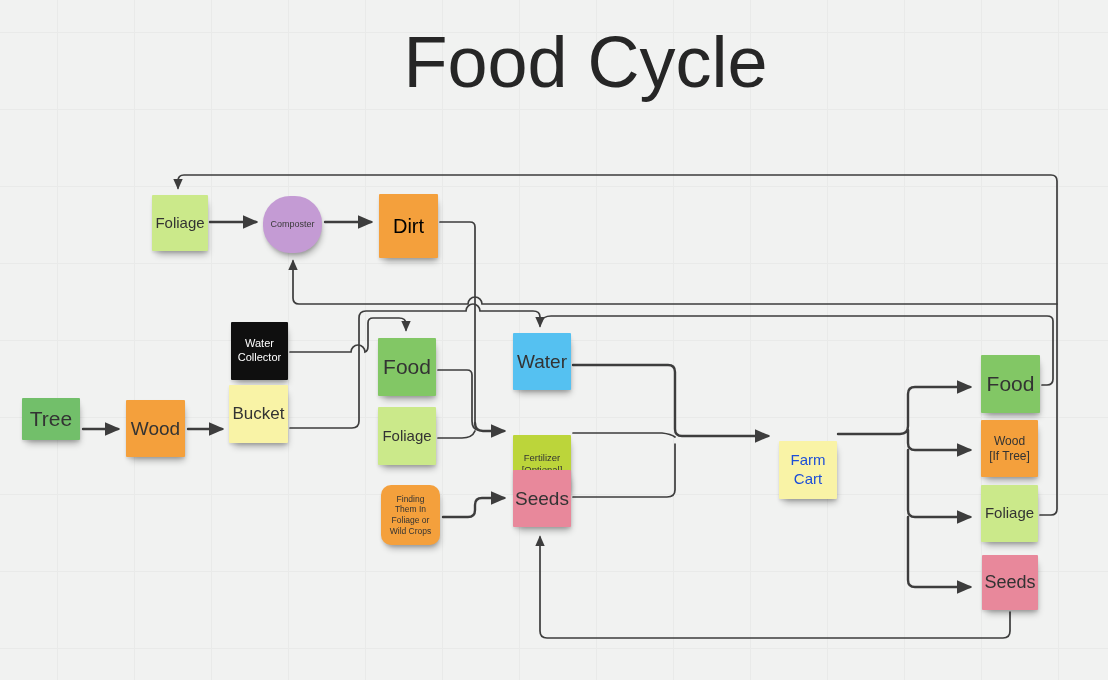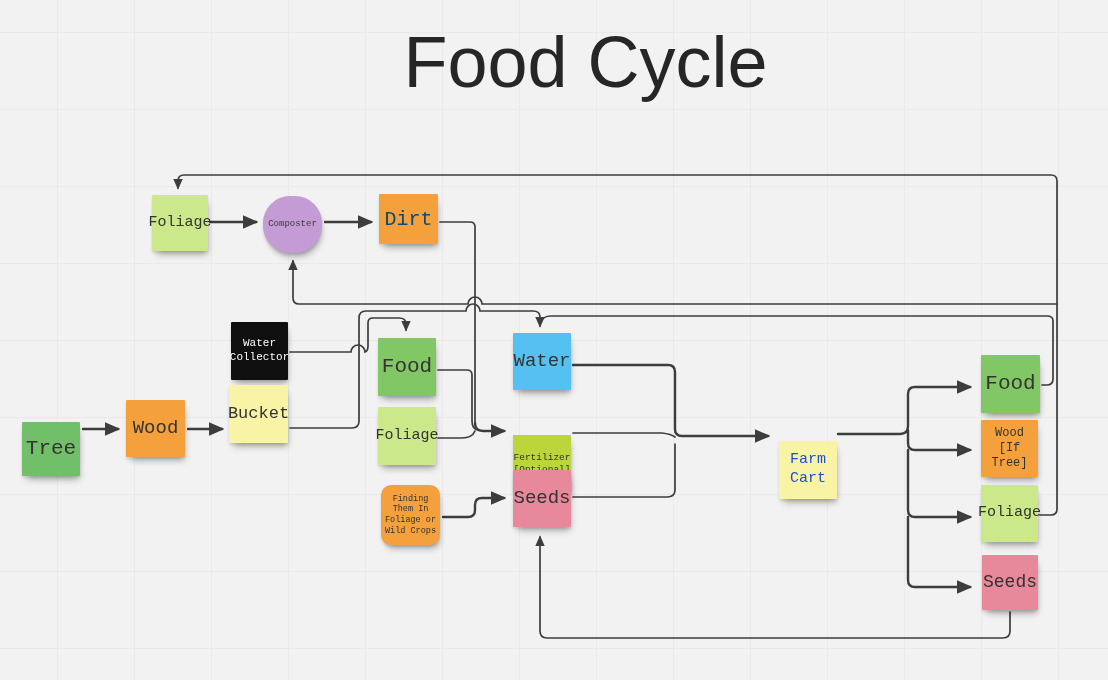--- a/index.html
+++ b/index.html
@@ -25,21 +25,20 @@
   }
   #edges{position:absolute;left:0;top:0;width:1108px;height:680px;}
   .edge{fill:none;stroke:#3d3d3d;stroke-width:1.7;stroke-linecap:round;}
   .edge.thick{stroke-width:2.4;}
   .sticky{
     position:absolute;
     display:flex;align-items:center;justify-content:center;
     text-align:center;white-space:pre-line;line-height:1.25;
     border-radius:1px;
     box-shadow:2px 6px 7px -3px rgba(0,0,0,0.33), 0 2px 3px rgba(0,0,0,0.10);
-    font-family:Liberation Mono, monospace;
   }
 </style>
 </head>
 <body>
 
 <div class="canvas">
   <svg id="edges" xmlns="http://www.w3.org/2000/svg">
     <defs>
       <marker id="arrowhead" viewBox="0 0 10 10" refX="8.5" refY="5" markerWidth="6.5" markerHeight="6.5" orient="auto-start-reverse">
         <path d="M 0 0.6 L 10 5 L 0 9.4 z" fill="#3d3d3d"></path>
@@ -65,24 +64,24 @@
       <path d="M 838,434 L 900,434 Q 908,434 908,426 L 908,394 Q 908,387 915,387 L 970,387" class="edge thick" marker-end="url(#arrowhead)"></path>
       <path d="M 908,430 L 908,443 Q 908,450 915,450 L 970,450" class="edge thick" marker-end="url(#arrowhead)"></path>
       <path d="M 908,450 L 908,510 Q 908,517 915,517 L 970,517" class="edge thick" marker-end="url(#arrowhead)"></path>
       <path d="M 908,517 L 908,580 Q 908,587 915,587 L 970,587" class="edge thick" marker-end="url(#arrowhead)"></path>
       <path d="M 1010,612 L 1010,631 Q 1010,638 1003,638 L 547,638 Q 540,638 540,631 L 540,537" class="edge" marker-end="url(#arrowhead)"></path>
     </svg>
   <div class="title">Food Cycle</div>
   <div id="nodes">
       <div class="sticky" style="left: 152px; top: 195px; width: 56px; height: 56px; background: rgb(203, 233, 138); color: rgb(51, 51, 51); font-size: 15px;">Foliage</div>
       <div class="sticky" style="left: 263px; top: 196px; width: 59px; height: 57px; background: rgb(196, 155, 212); color: rgb(58, 58, 58); font-size: 9px; border-radius: 27px;">Composter</div>
-      <div class="sticky" style="left: 379px; top: 194px; width: 59px; height: 50px; background: rgb(244, 160, 60); color: #0c4a6e; font-size: 20px;">Dirt</div>
+      <div class="sticky" style="left: 379px; top: 194px; width: 59px; height: 64px; background: rgb(244, 160, 60); color: #000000; font-size: 20px;">Dirt</div>
       <div class="sticky" style="left: 231px; top: 322px; width: 57px; height: 58px; background: rgb(15, 15, 15); color: rgb(255, 255, 255); font-size: 11px;">Water
 Collector</div>
-      <div class="sticky" style="left: 22px; top: 422px; width: 58px; height: 54px; background: rgb(114, 191, 106); color: rgb(51, 51, 51); font-size: 21px;">Tree</div>
+      <div class="sticky" style="left: 22px; top: 398px; width: 58px; height: 42px; background: rgb(114, 191, 106); color: rgb(51, 51, 51); font-size: 21px;">Tree</div>
       <div class="sticky" style="left: 126px; top: 400px; width: 59px; height: 57px; background: rgb(244, 160, 60); color: rgb(51, 51, 51); font-size: 19px;">Wood</div>
       <div class="sticky" style="left: 229px; top: 385px; width: 59px; height: 58px; background: rgb(249, 243, 166); color: rgb(51, 51, 51); font-size: 17px;">Bucket</div>
       <div class="sticky" style="left: 378px; top: 338px; width: 58px; height: 58px; background: rgb(130, 199, 101); color: rgb(51, 51, 51); font-size: 21px;">Food</div>
       <div class="sticky" style="left: 378px; top: 407px; width: 58px; height: 58px; background: rgb(203, 233, 138); color: rgb(51, 51, 51); font-size: 15px;">Foliage</div>
       <div class="sticky" style="left: 381px; top: 485px; width: 59px; height: 60px; background: rgb(244, 160, 60); color: rgb(51, 51, 51); font-size: 8.5px; border-radius: 10px;">Finding
 Them In
 Foliage or
 Wild Crops</div>
       <div class="sticky" style="left: 513px; top: 333px; width: 58px; height: 57px; background: rgb(85, 193, 241); color: rgb(51, 51, 51); font-size: 19px;">Water</div>
       <div class="sticky" style="left: 513px; top: 403px; width: 58px; height: 57px; background: rgb(188, 213, 58); color: rgb(51, 51, 51); font-size: 9.5px; margin-top: 32px;">Fertilizer

